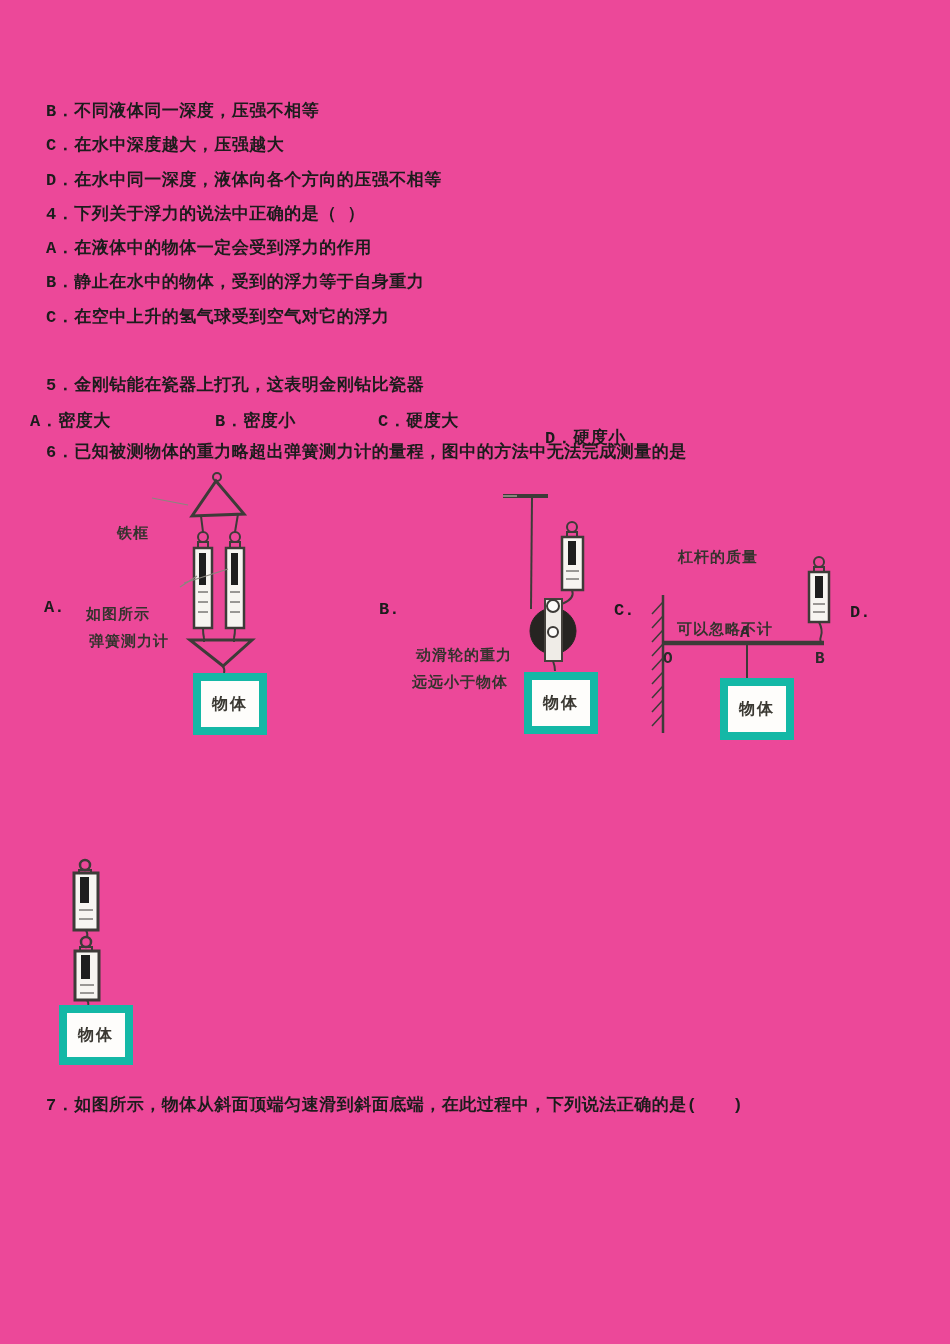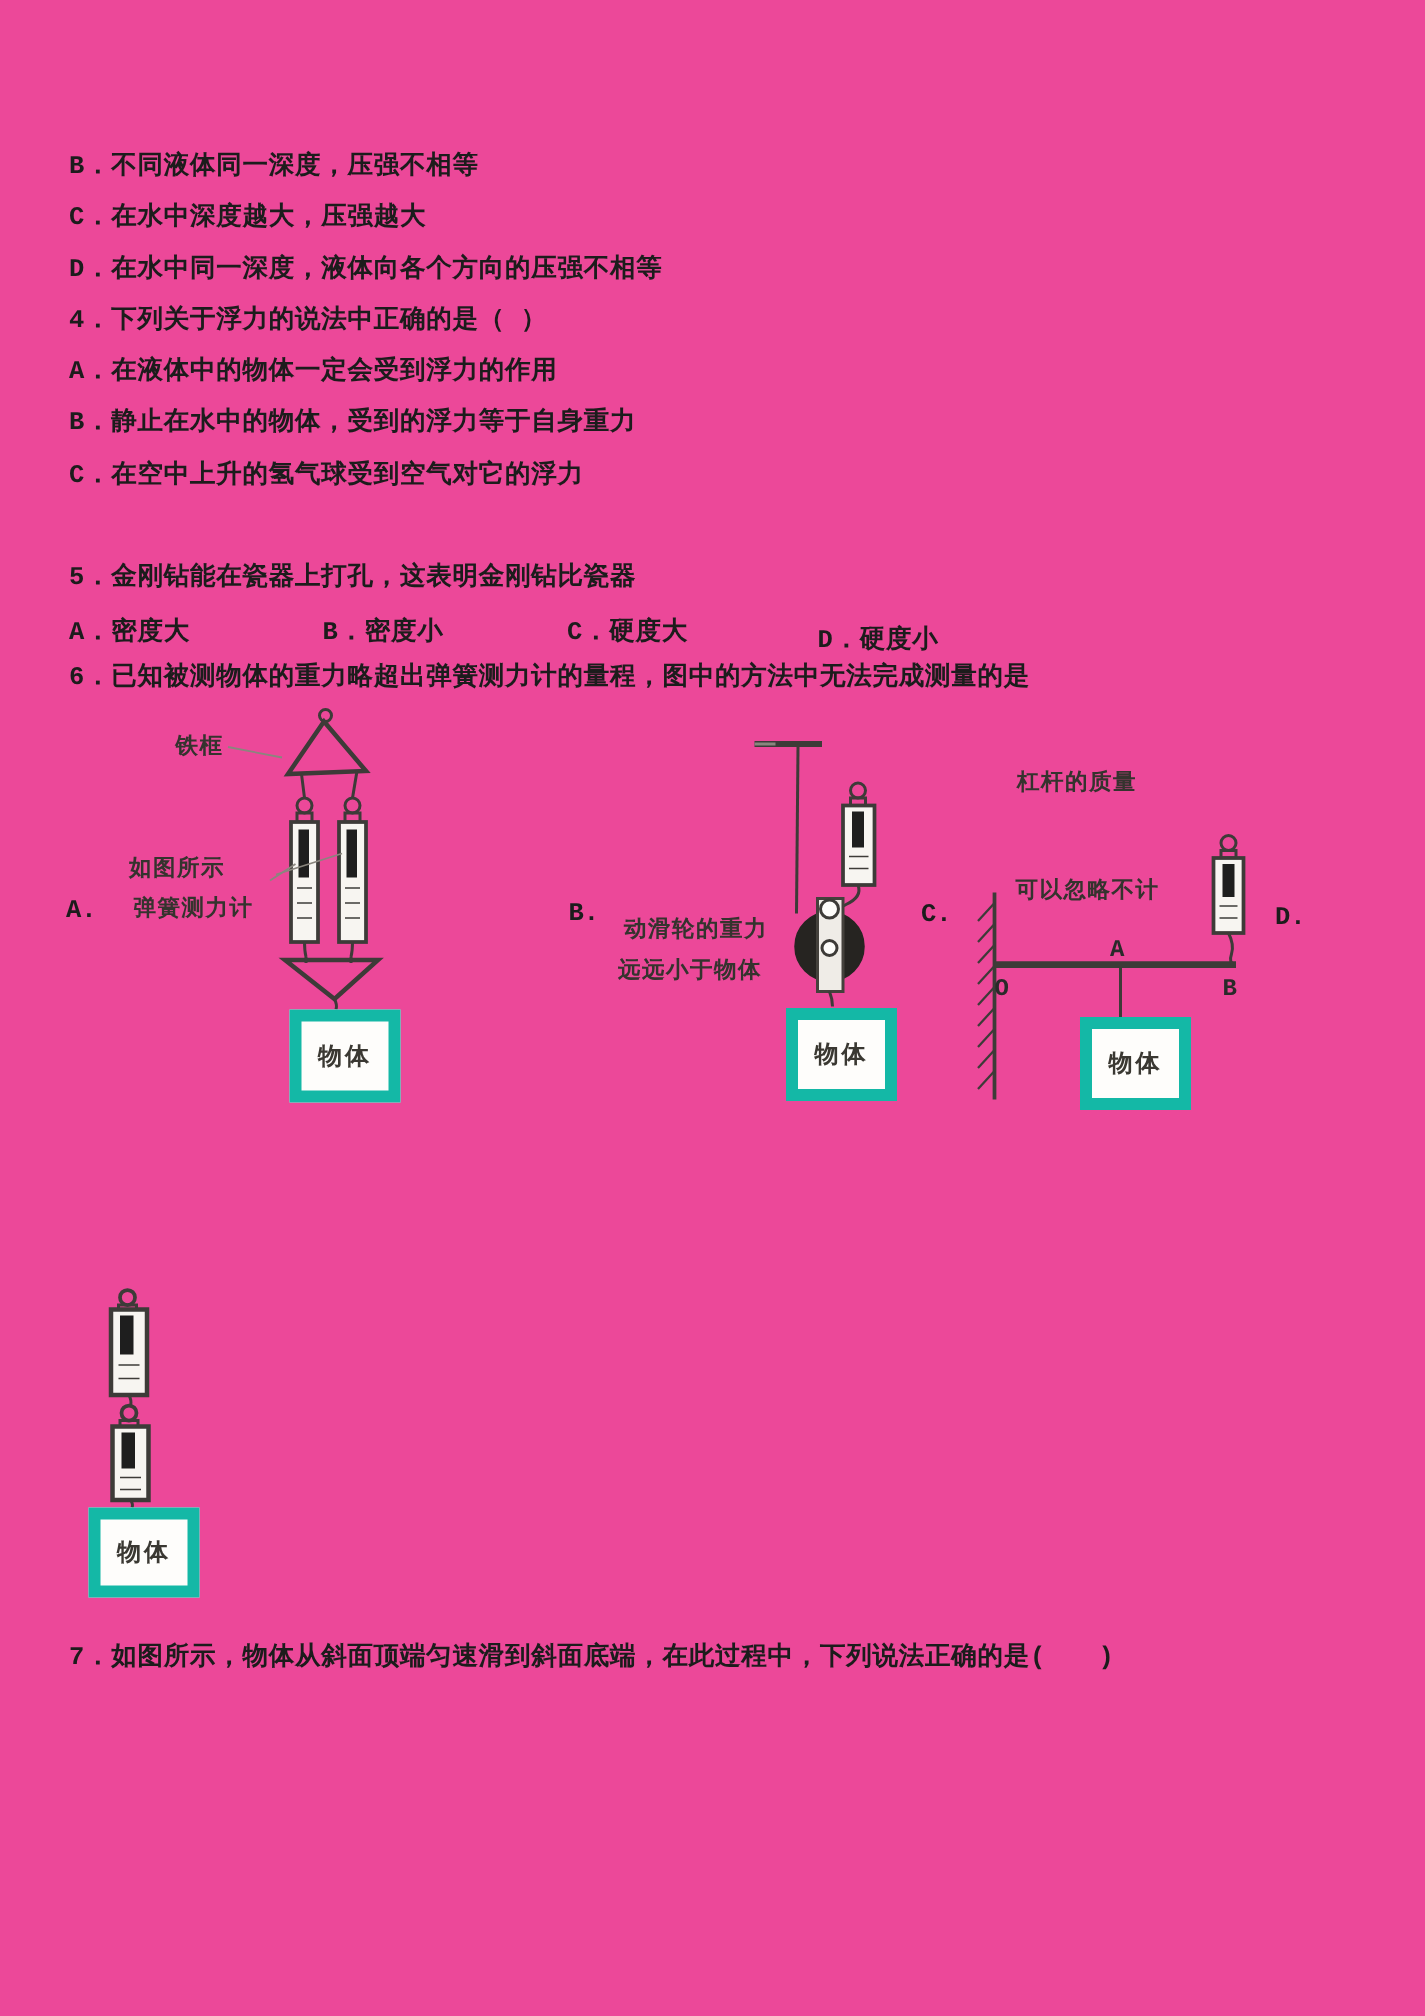--- a/index.html
+++ b/index.html
@@ -8,21 +8,21 @@
     background:#ec4899;overflow:hidden;
     font-family:Liberation Mono, monospace;
     color:#1c1c1c;
   }
   .line{
     position:absolute;left:46px;white-space:nowrap;
     font-size:17px;font-weight:700;line-height:1.2;letter-spacing:.5px;
   }
   .optcell{position:absolute;white-space:nowrap;font-size:17px;font-weight:700;letter-spacing:.5px;}
   .figletter{position:absolute;font-size:17px;font-weight:700;}
-  .ann{position:absolute;white-space:nowrap;font-size:15px;font-weight:700;color:#4a4740;letter-spacing:1px;}
+  .ann{position:absolute;white-space:nowrap;font-size:15px;font-weight:700;color:#4a4740;letter-spacing:1px;margin-top:36px;}
   .ann.dark{color:#35332e;}
   .objbox{
     position:absolute;border:8px solid #14b8a6;background:#fefdfb;
     display:flex;align-items:center;justify-content:center;
     font-size:16px;font-weight:700;color:#3a3832;letter-spacing:2px;
   }
   .pt{position:absolute;font-size:16px;font-weight:700;color:#2a2a2a;}
   svg{position:absolute;pointer-events:none;}
 </style>
 </head>
@@ -33,24 +33,24 @@
   <div class="line" style="top:102px">B．不同液体同一深度，压强不相等</div>
   <div class="line" style="top:136px">C．在水中深度越大，压强越大</div>
   <div class="line" style="top:171px">D．在水中同一深度，液体向各个方向的压强不相等</div>
 
   <div class="line" style="top:205px">4．下列关于浮力的说法中正确的是（ ）</div>
   <div class="line" style="top:273px">B．静止在水中的物体，受到的浮力等于自身重力</div>
   <div class="line" style="top:239px">A．在液体中的物体一定会受到浮力的作用</div>
   <div class="line" style="top:308px">C．在空中上升的氢气球受到空气对它的浮力</div>
 
   <div class="line" style="top:376px">5．金刚钻能在瓷器上打孔，这表明金刚钻比瓷器</div>
-  <div class="optcell" style="left:46px;top:409px">A．密度大</div>
+  <div class="optcell" style="left:30px;top:409px">A．密度大</div>
   <div class="optcell" style="left:215px;top:409px">B．密度小</div>
   <div class="optcell" style="left:378px;top:409px">C．硬度大</div>
-  <div class="optcell" style="left:545px;top:414px">D．硬度小</div>
+  <div class="optcell" style="left:545px;top:426px">D．硬度小</div>
 
   <div class="line" style="top:443px">6．已知被测物体的重力略超出弹簧测力计的量程，图中的方法中无法完成测量的是</div>
 
   <div class="figletter" style="left:44px;top:598px">A.</div>
   <div class="figletter" style="left:379px;top:600px">B.</div>
   <div class="figletter" style="left:614px;top:601px">C.</div>
   <div class="figletter" style="left:850px;top:603px">D.</div>
 
   <svg style="left:60px;top:470px" width="220" height="215" viewBox="0 0 220 215">
     <g stroke="#3d3b38" fill="none">

